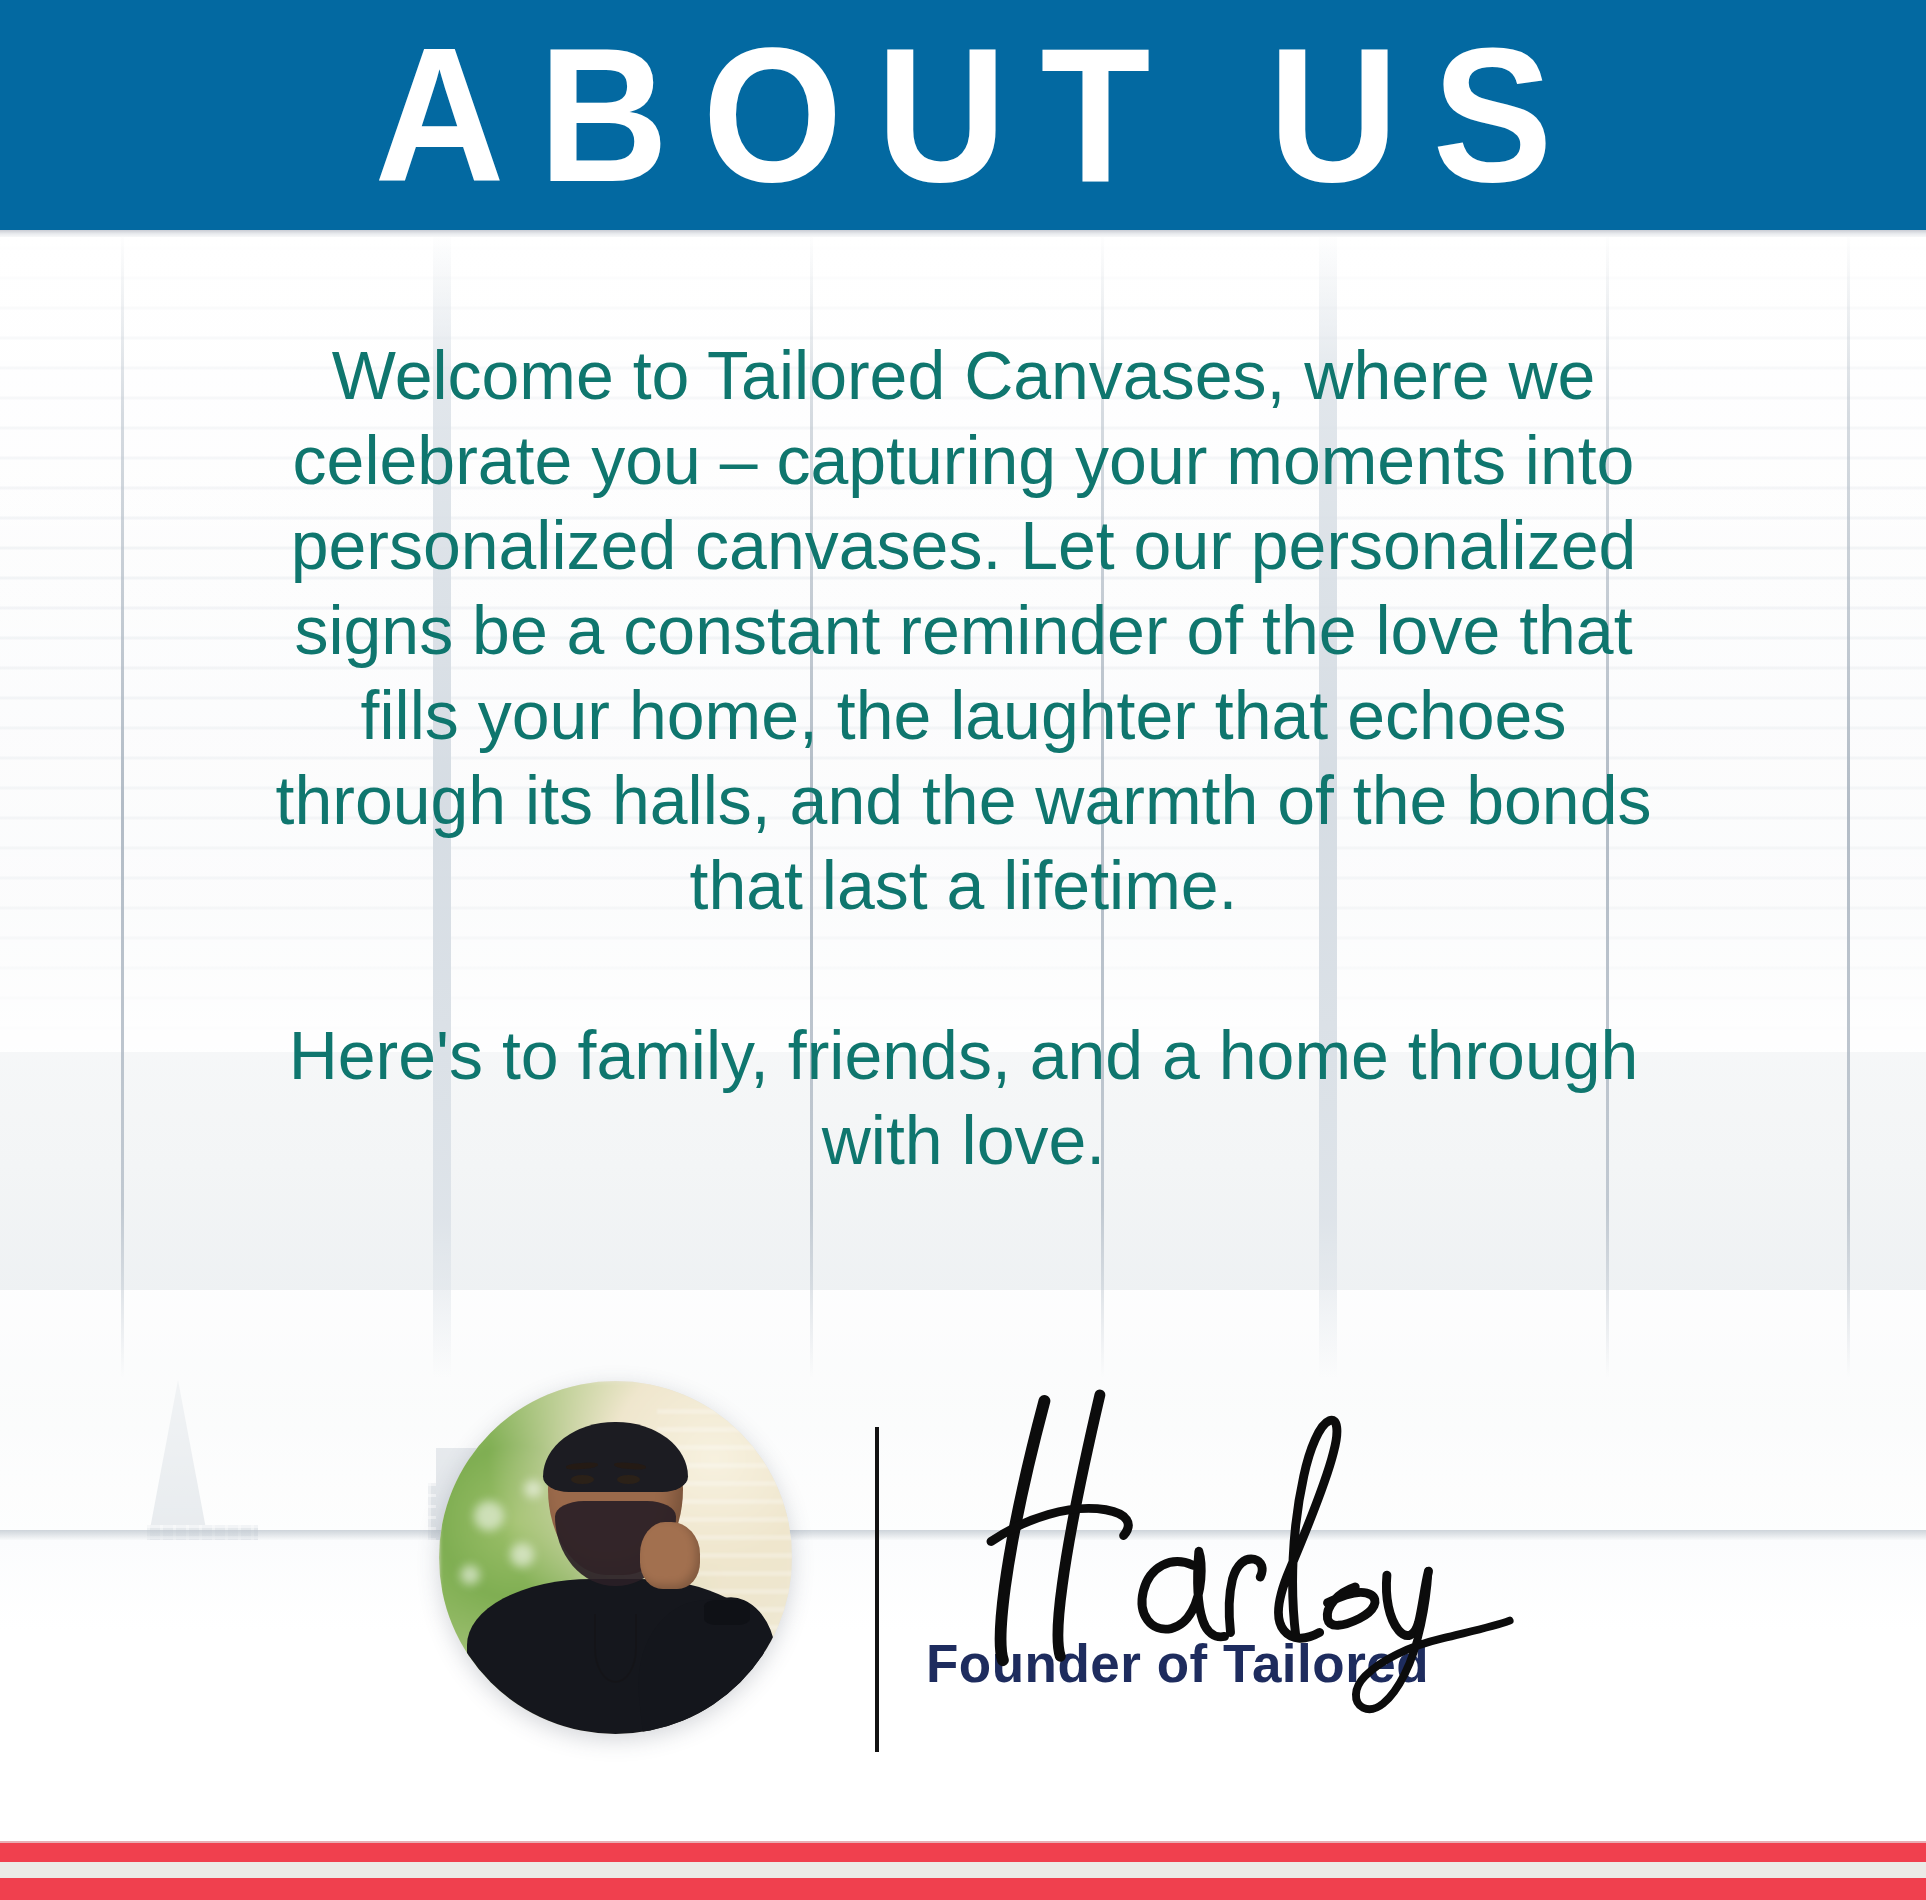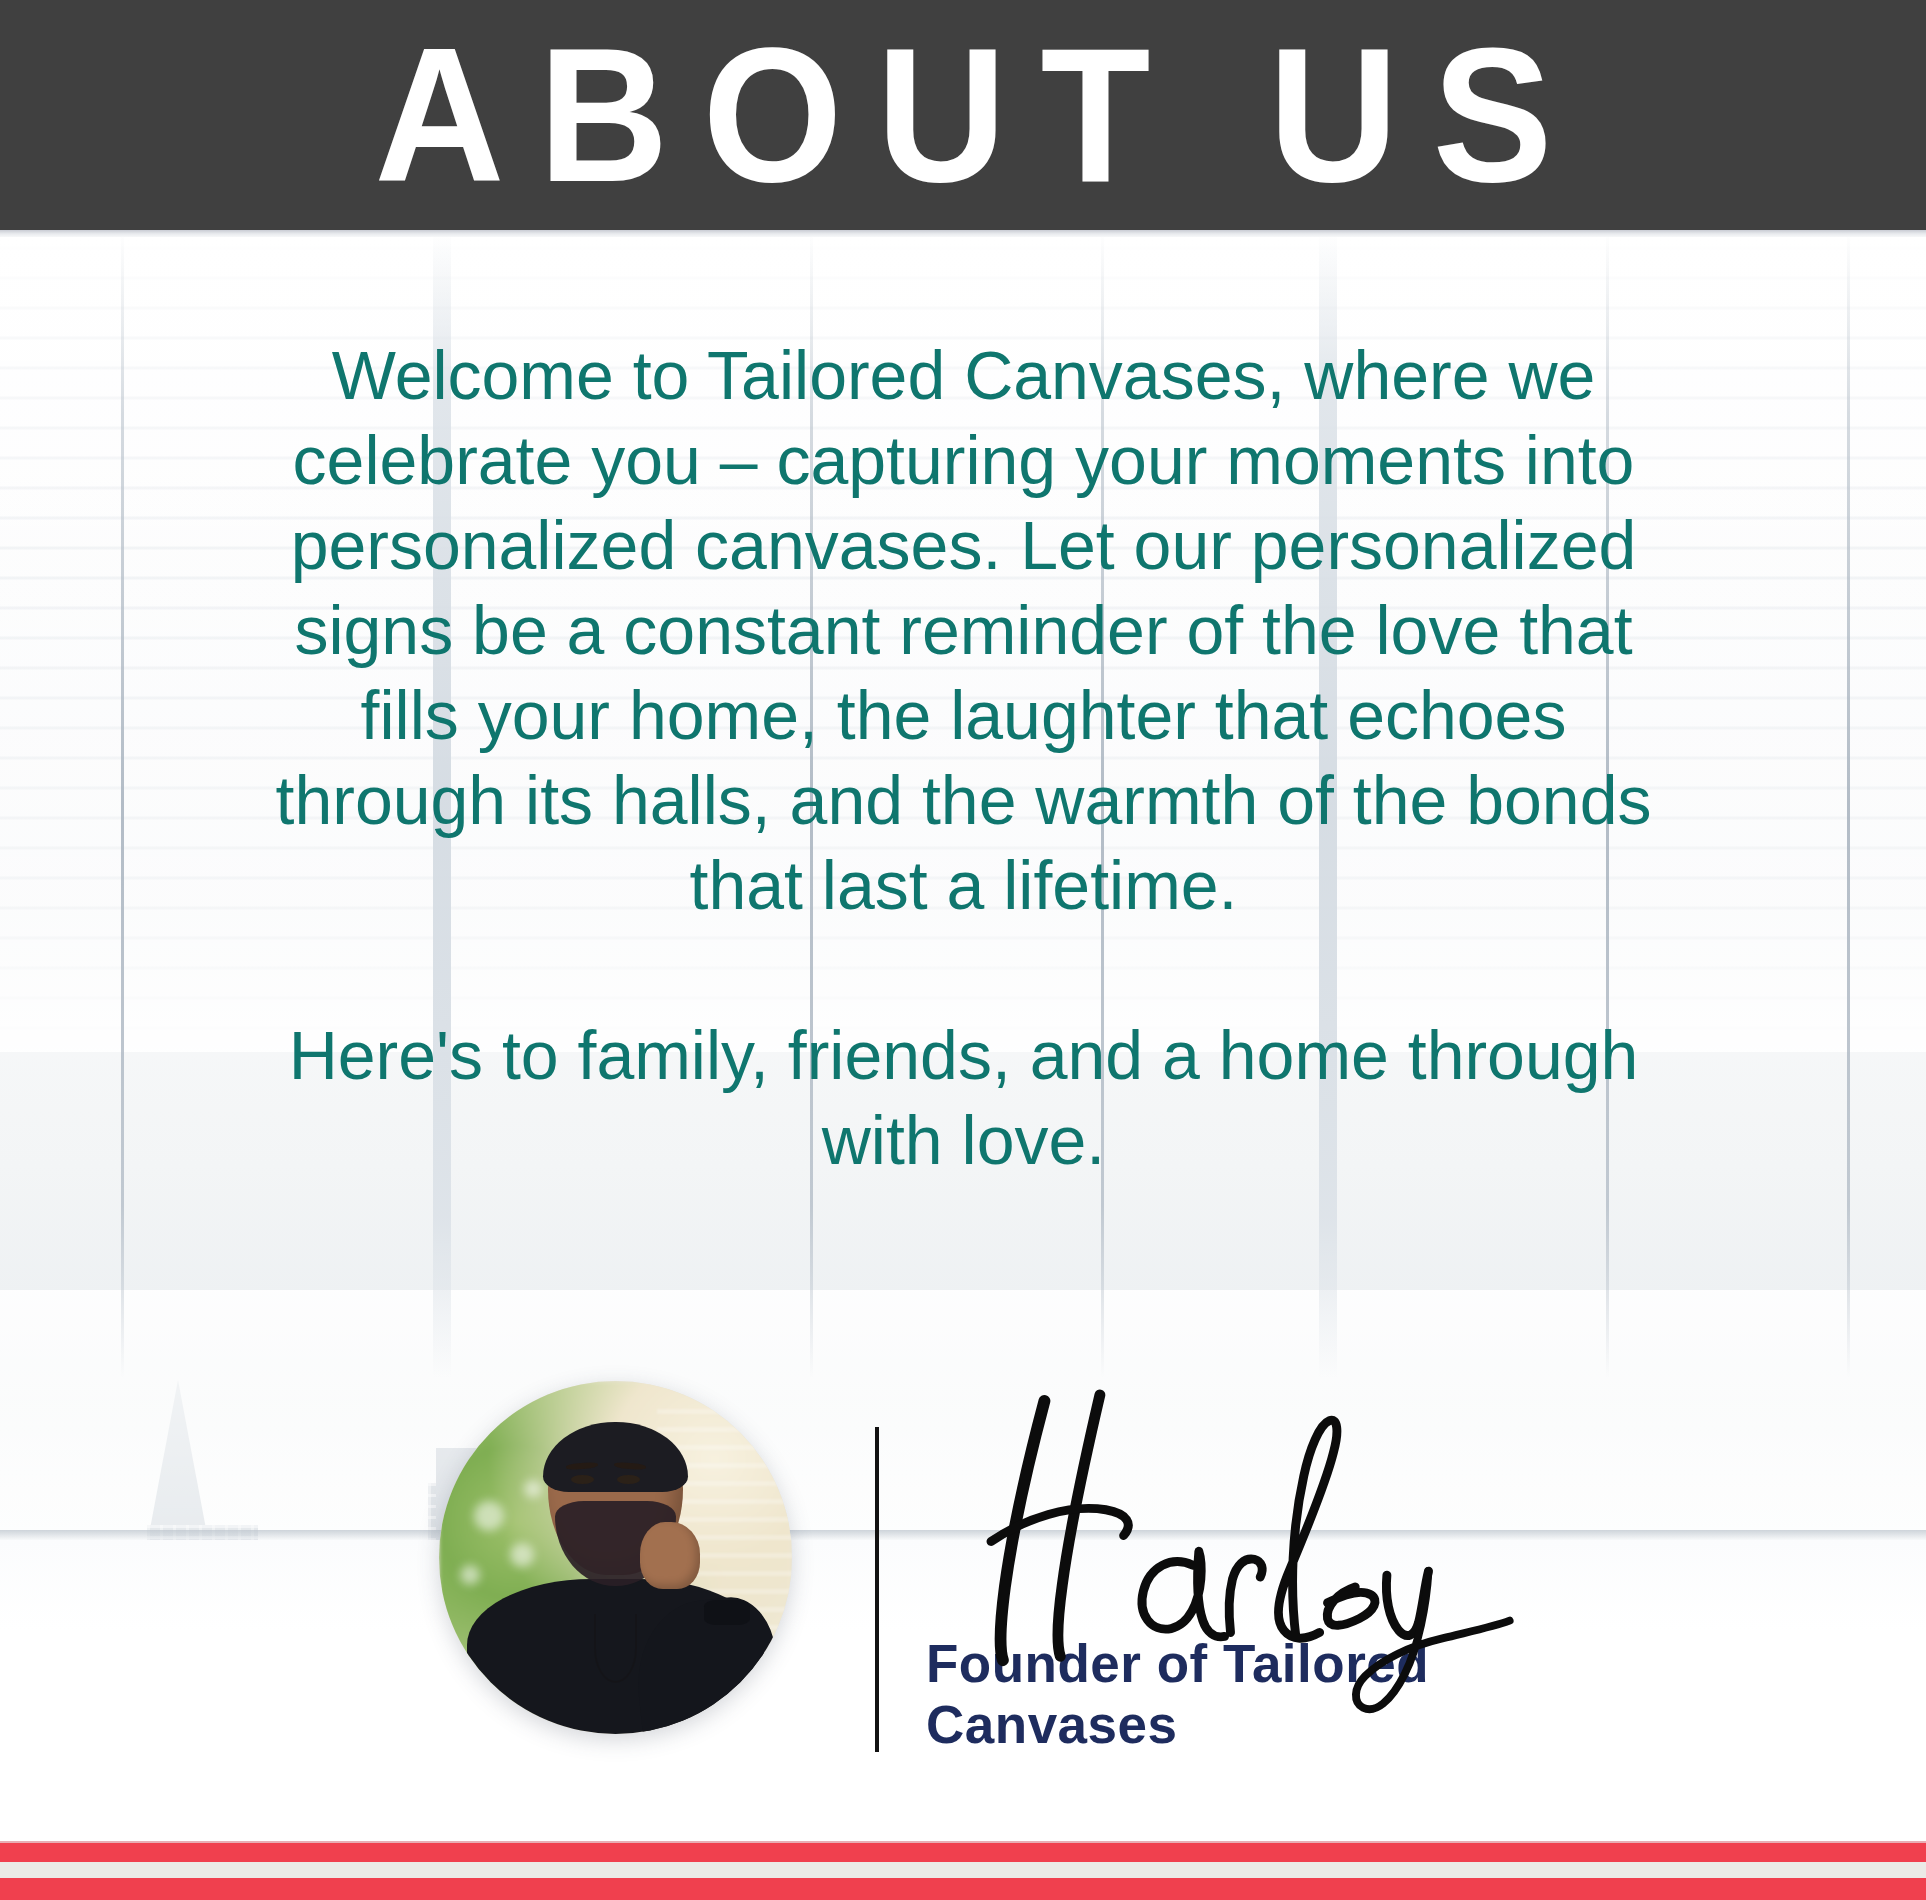--- a/index.html
+++ b/index.html
@@ -133,21 +133,21 @@
     position: absolute;
     left: 0; top: 1310px; width: 1927px; height: 304px;
     background: linear-gradient(to bottom, #fbfcfd 0%, #ffffff 30%, #ffffff 100%);
   }
 
   
   .banner {
     position: absolute;
     left: 0; top: 0;
     width: 1927px; height: 230px;
-    background: #404040;
+    background: #0369a1;
     display: flex;
     align-items: center;
     justify-content: center;
     z-index: 5;
   }
   .banner-title {
     color: #ffffff;
     font-family: "Liberation Sans", sans-serif;
     font-weight: bold;
     font-size: 180px;
@@ -493,21 +493,20 @@
                  C532 218, 534 198, 538 182" stroke-width="9"></path>
         <path d="M538 182 C536 216, 528 258, 514 286 C500 314, 484 326, 472 320
                  C462 315, 462 300, 474 288 C490 272, 518 258, 552 250
                  C580 243, 604 238, 620 232" stroke-width="8"></path>
       </g>
     </svg>
   </div>
 
   <div class="role">
     <div>Founder of Tailored</div>
-    <div>Canvases</div>
   </div>
 
   <div class="bar bar-hair"></div>
   <div class="bar bar-top"></div>
   <div class="bar bar-gap"></div>
   <div class="bar bar-bottom"></div>
 
 </div>
 
 

